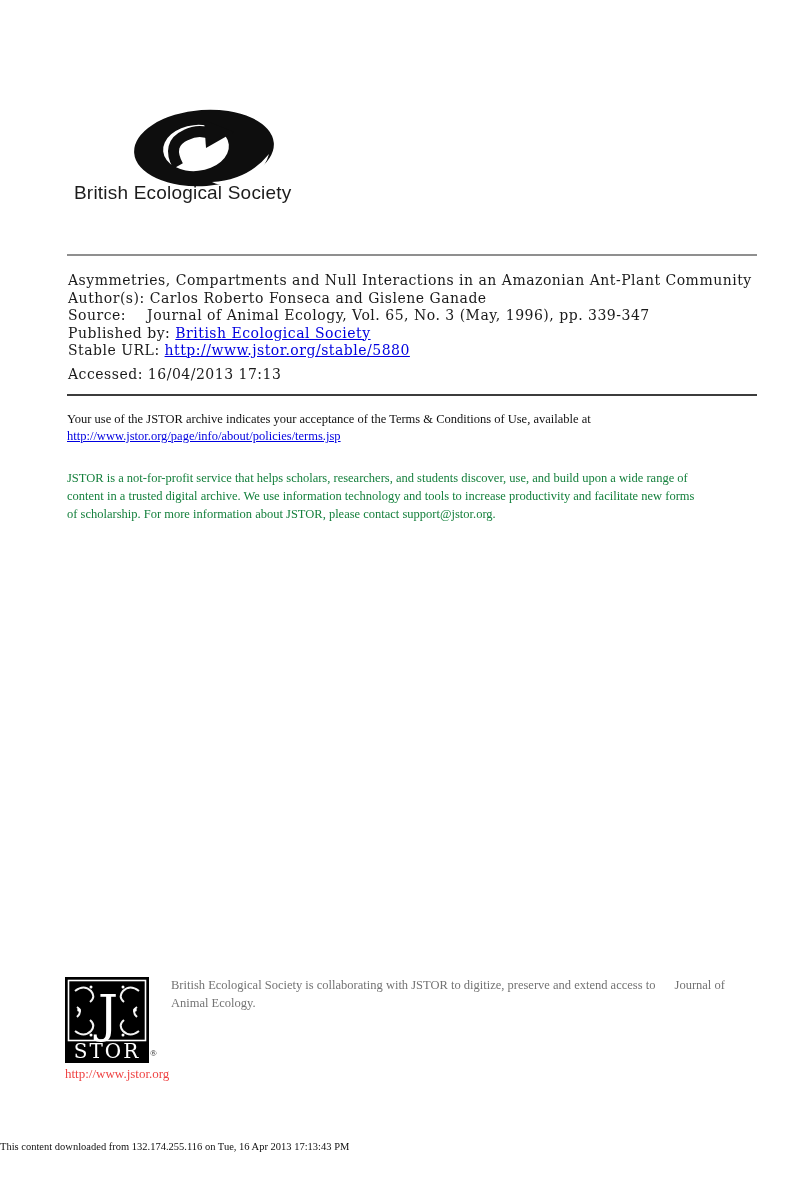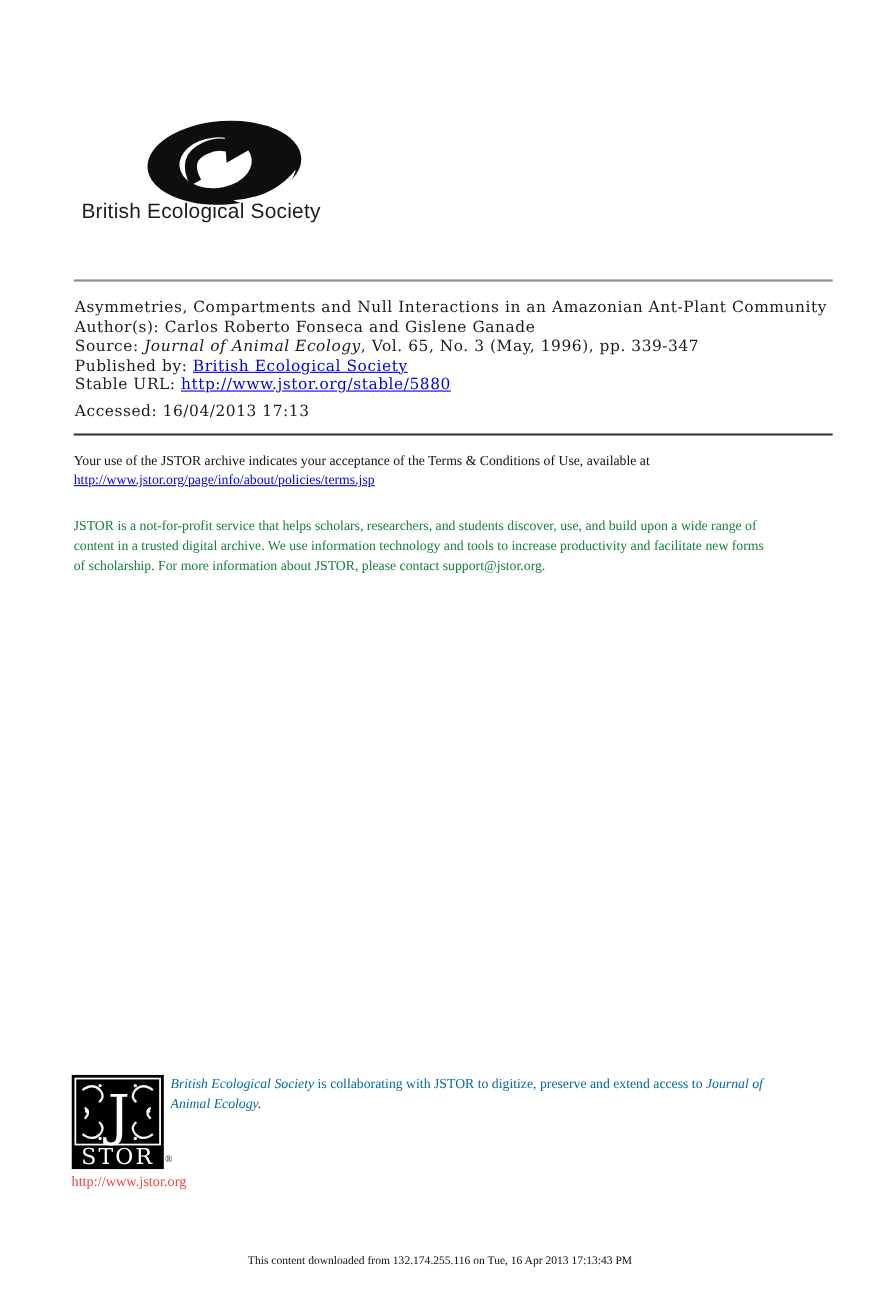--- a/index.html
+++ b/index.html
@@ -18,35 +18,35 @@
   
   .rule{left:67px;width:690px;height:2px;}
   #rule-top{top:254px;background:#8f8f8f;}
   #rule-mid{top:394px;background:#3c3c3c;}
 
   
   #citation{left:68px;top:272px;font-family:"DejaVu Serif",serif;
     font-size:14px;letter-spacing:0.5px;color:#1a1a1a;}
   #citation .line{line-height:17.5px;white-space:nowrap;}
   #citation .accessed{margin-top:6px;}
-  .it{font-style:italic;}
+  .it{margin-left:16px;}
   a.lnk{color:#0000e0;text-decoration:underline;cursor:pointer;}
 
   
   #terms{left:67px;top:411px;font-size:12.5px;line-height:17px;color:#101010;}
   #about{left:67px;top:469px;font-size:12.5px;line-height:18px;color:#15803d;}
 
   
   #jstor-logo{left:65px;top:977px;width:84px;height:86px;}
   #registered{left:150px;top:1048px;font-size:9px;color:#222;}
-  #collab{left:155px;top:977px;font-size:12.5px;line-height:17.5px;color:#0369a1;}
+  #collab{left:155px;top:977px;font-size:12.5px;line-height:17.5px;color:#737373;}
   #jstor-url{left:65px;top:1066px;font-size:13px;color:#ef4444;}
 
   
-  .footer-line{left:0;width:800px;text-align:center;font-size:10.5px;color:#101010;}
+  .footer-line{left:0;width:800px;text-align:left;font-size:10.5px;color:#101010;}
   #footer1{top:1141px;}
   #footer2{top:1154px;margin-top:36px;}
 </style>
 </head>
 <body>
 
 <svg id="bes-logo" class="abs" viewBox="0 0 178 86" aria-hidden="true">
   <g transform="rotate(-4 88 42)">
     <ellipse cx="88" cy="42" rx="70" ry="38" fill="#0e0e0e"></ellipse>
   </g>

